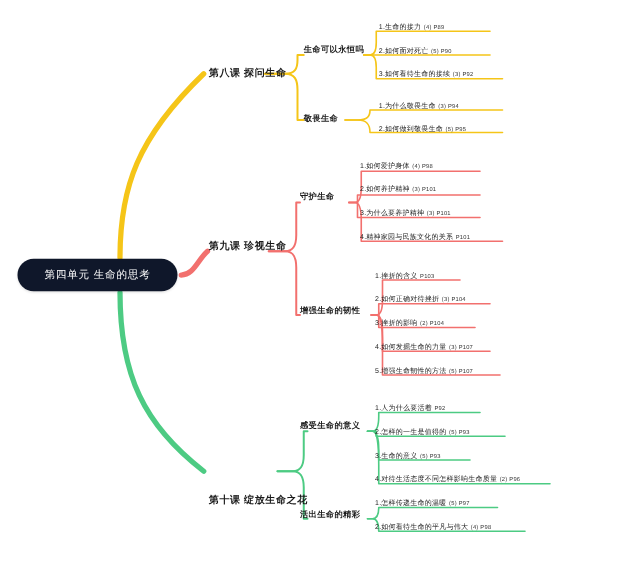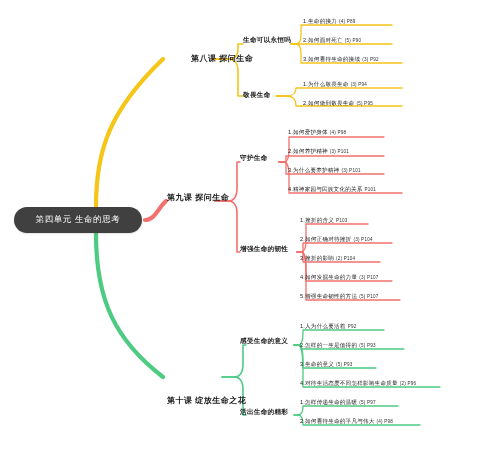--- a/index.html
+++ b/index.html
@@ -12,21 +12,21 @@
   }
   #canvas{position:absolute;left:0;top:0;width:502px;height:452px;}
   svg.links{position:absolute;left:0;top:0;width:502px;height:452px;pointer-events:none;}
 
   .node{position:absolute;white-space:nowrap;}
 
   
   .root{
     left:14px;top:207px;
     width:128px;height:26px;
-    background:#404040;
+    background:#0f172a;
     border-radius:13px;
     color:#ffffff;
     font-size:8.5px;
     display:flex;align-items:center;justify-content:center;
     letter-spacing:.6px;
     box-shadow:0 1px 2px rgba(0,0,0,.12);
   }
 
   
   .lvl1{
@@ -84,21 +84,21 @@
       <path d="M294,345 L298,345 C302,345 303,340 303,333 L303,330 L384,330" stroke="#4dcb83" stroke-width="1.3" fill="none" stroke-linecap="round" stroke-linejoin="round"></path>
       <path d="M294,345 L301,345 L301,349 L404,349" stroke="#4dcb83" stroke-width="1.3" fill="none" stroke-linecap="round" stroke-linejoin="round"></path>
       <path d="M294,345 L298,345 C302,345 303,352 303,360 L303,368 L376,368" stroke="#4dcb83" stroke-width="1.3" fill="none" stroke-linecap="round" stroke-linejoin="round"></path>
       <path d="M294,345 L298,345 C302,345 303,358 303,372 L303,387 L440,387" stroke="#4dcb83" stroke-width="1.3" fill="none" stroke-linecap="round" stroke-linejoin="round"></path>
       <path d="M294,415 L298,415 C302,415 303,411 303,406 L398,406" stroke="#4dcb83" stroke-width="1.3" fill="none" stroke-linecap="round" stroke-linejoin="round"></path>
       <path d="M294,415 L298,415 C302,415 303,419 303,425 L420,425" stroke="#4dcb83" stroke-width="1.3" fill="none" stroke-linecap="round" stroke-linejoin="round"></path>
     </svg>
 
   <div class="node root">第四单元  生命的思考</div>
 
-  <div class="node lvl1" style="left:167px;top:58px;margin-left:24px;">第八课 探问生命</div>
+  <div class="node lvl1" style="left:167px;top:58px;">第八课 探问生命</div>
 
   <div class="node lvl2" style="left:243px;top:40px;">生命可以永恒吗</div>
 
   <div class="node lvl3" style="left:303px;top:22px;">
     <span>1.生命的接力</span><span class="pg">(4) P89</span>
   </div>
   <div class="node lvl3" style="left:303px;top:41px;">
     <span>2.如何面对死亡</span><span class="pg">(5) P90</span>
   </div>
   <div class="node lvl3" style="left:303px;top:60px;">
@@ -107,21 +107,21 @@
 
   <div class="node lvl2" style="left:243px;top:95px;">敬畏生命</div>
 
   <div class="node lvl3" style="left:303px;top:85px;">
     <span>1.为什么敬畏生命</span><span class="pg">(3) P94</span>
   </div>
   <div class="node lvl3" style="left:303px;top:104px;">
     <span>2.如何做到敬畏生命</span><span class="pg">(5) P95</span>
   </div>
 
-  <div class="node lvl1" style="left:167px;top:197px;">第九课 探问生命</div>
+  <div class="node lvl1" style="left:167px;top:197px;">第九课 珍视生命</div>
 
   <div class="node lvl2" style="left:240px;top:158px;">守护生命</div>
 
   <div class="node lvl3" style="left:288px;top:133px;">
     <span>1.如何爱护身体</span><span class="pg">(4) P98</span>
   </div>
   <div class="node lvl3" style="left:288px;top:152px;">
     <span>2.如何养护精神</span><span class="pg">(3) P101</span>
   </div>
   <div class="node lvl3" style="left:288px;top:171px;">

